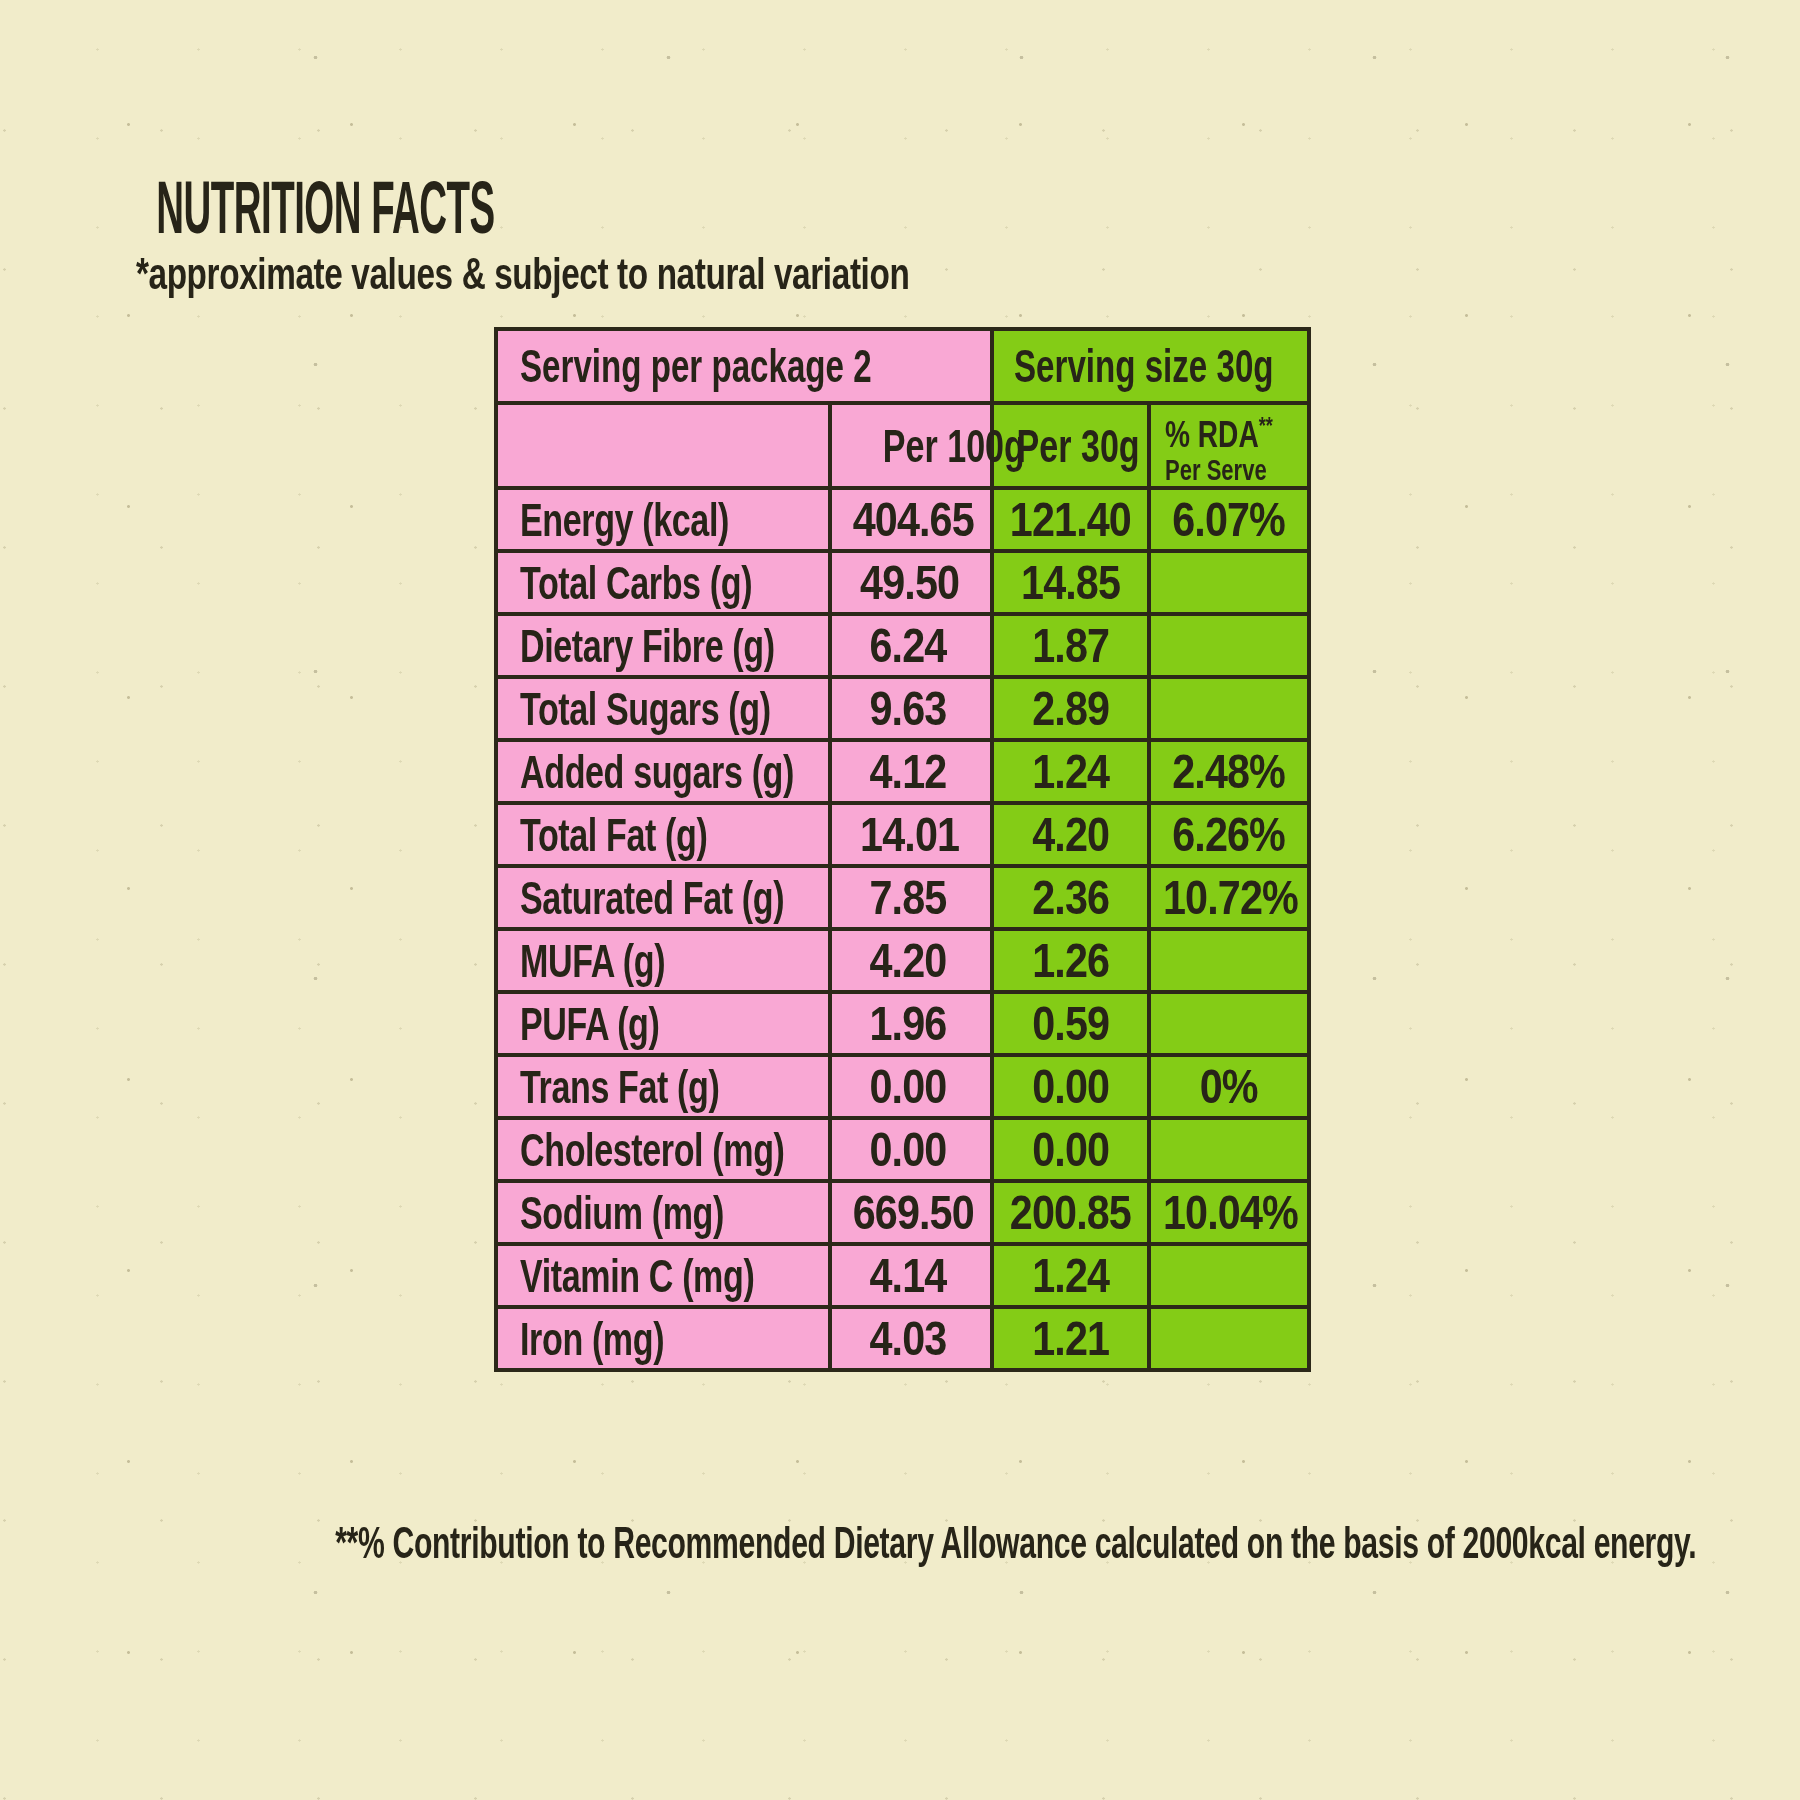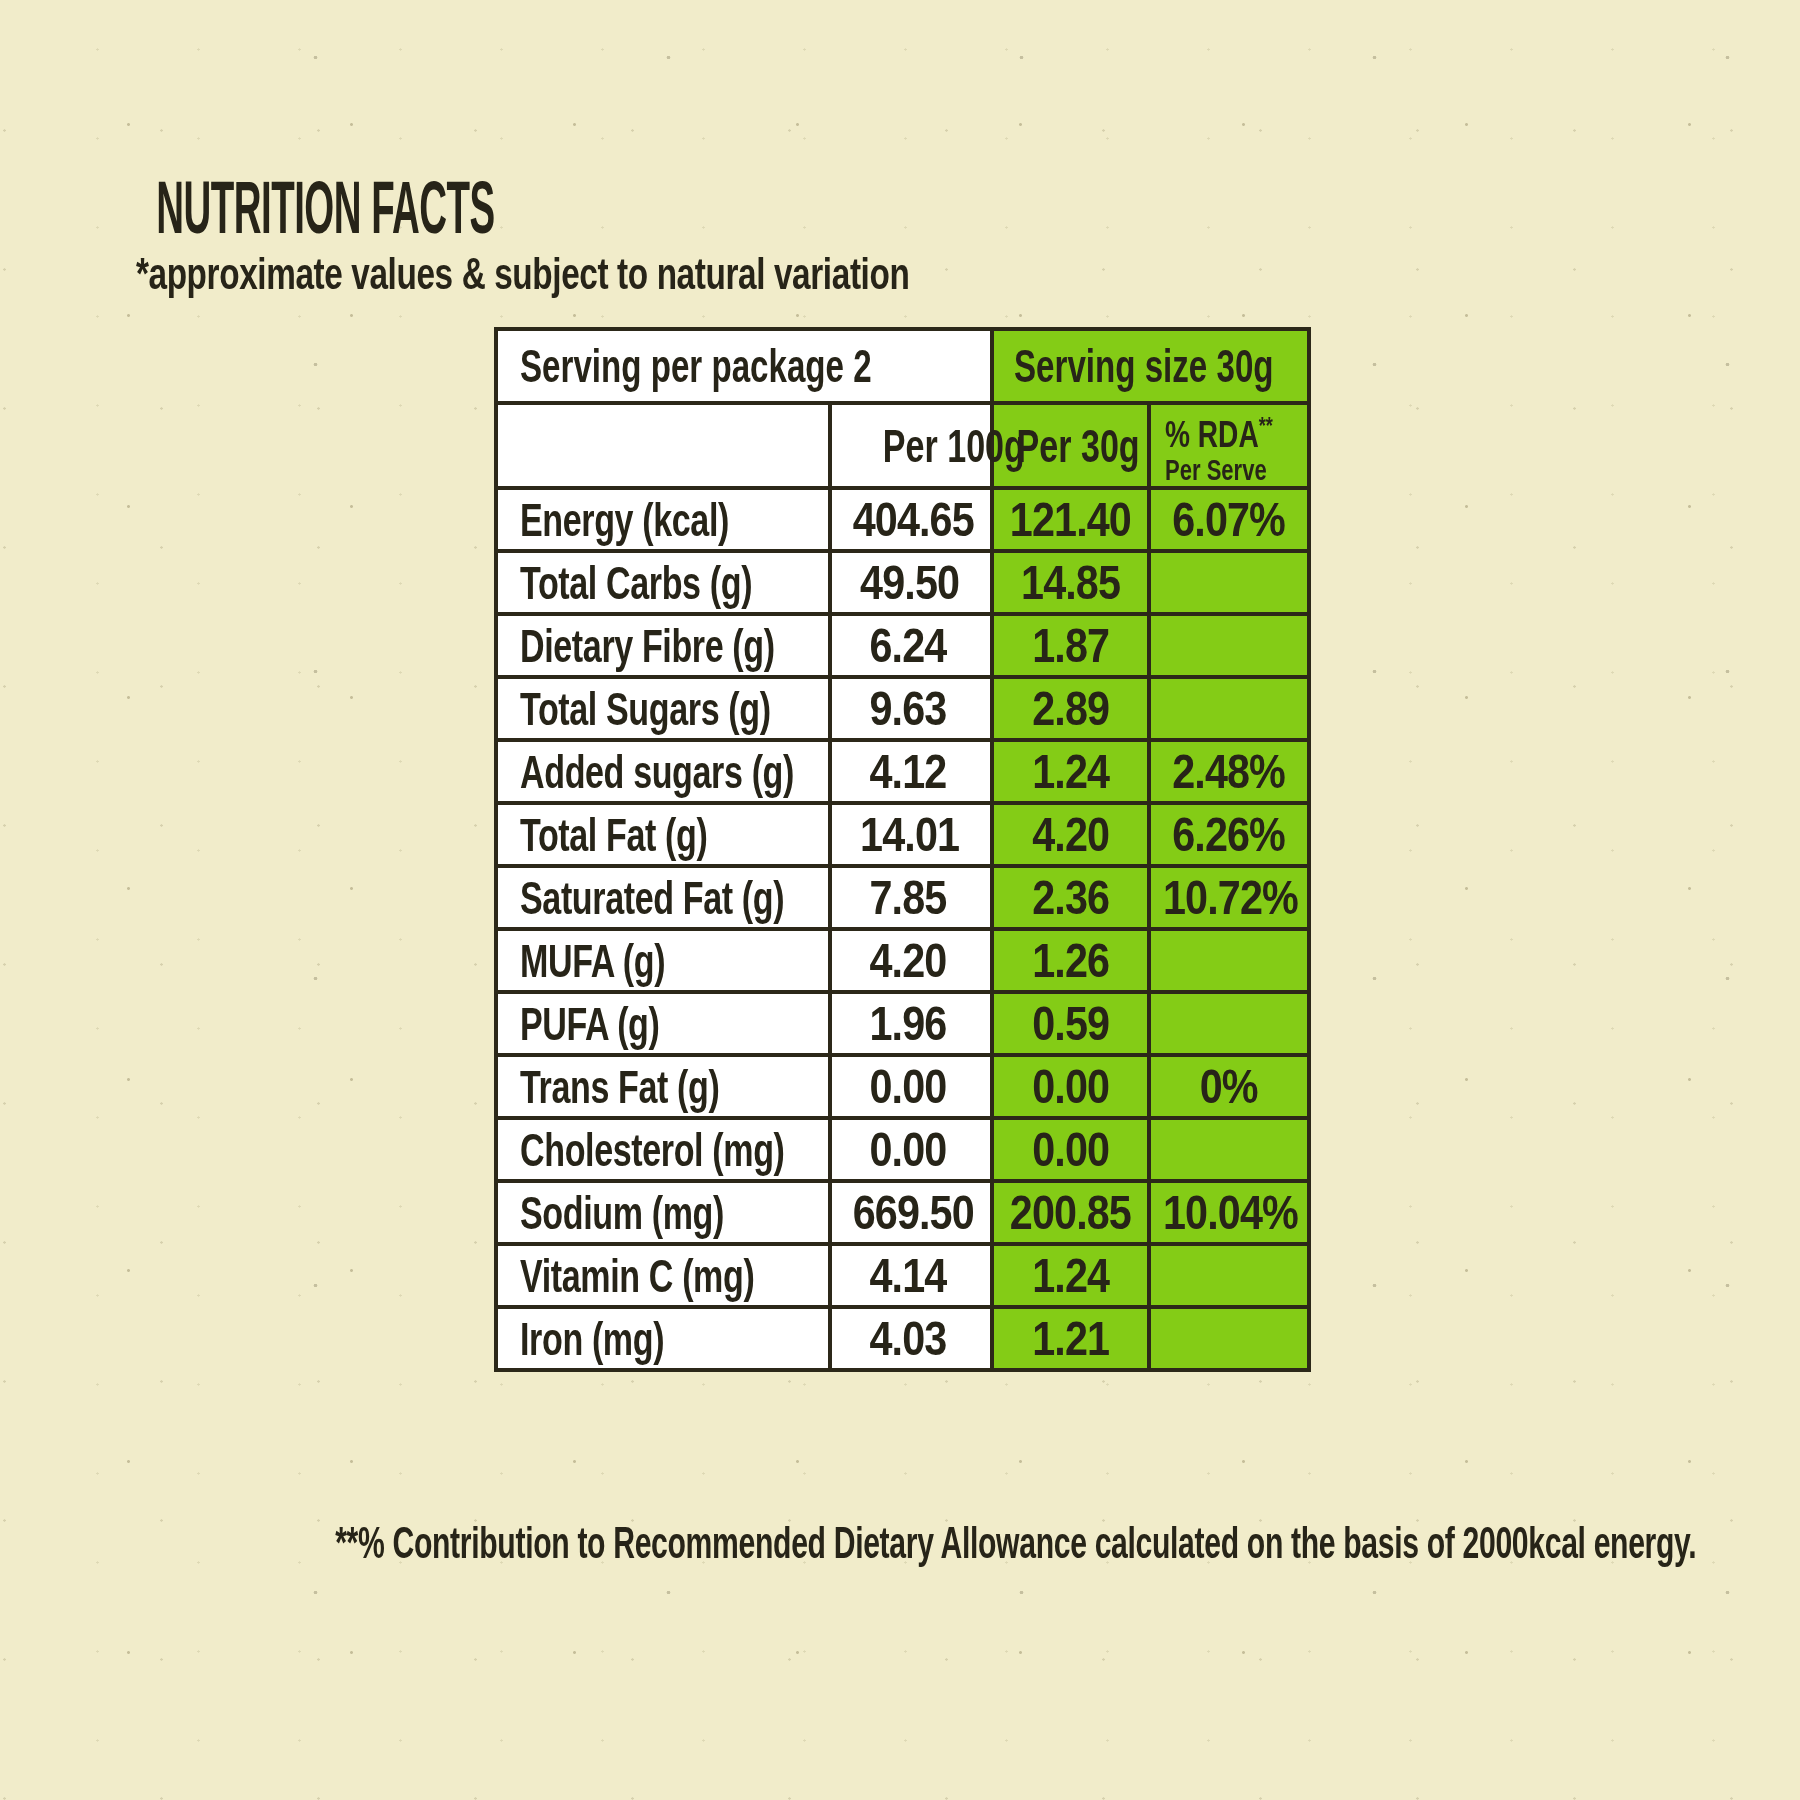--- a/index.html
+++ b/index.html
@@ -28,21 +28,21 @@
   }
   .footnote {
     font-size:45px; font-weight:700; line-height:52px; letter-spacing:-0.5px;
     transform:scaleX(.67); transform-origin:center;
   }
   table.nutri {
     position:absolute; left:494px; top:327px;
     border-collapse:collapse; table-layout:fixed; width:813px;
   }
   table.nutri td { border:4px solid #2c2819; vertical-align:middle; overflow:visible; }
-  .cream  { background:#ffffff; }
+  .cream  { background:#f9a8d4; }
   .orange { background:#84cc16; }
   tr.hrow1 { height:74px; }
   tr.hrow2 { height:72px; }
   tbody tr { height:63px; }
   td.lbl  { text-align:left;  padding-left:22px; }
   td.v100 { text-align:center; padding-right:20px; }
   td.v30, td.vrda { text-align:center; }
   .s-srv { font-size:46px; font-weight:700; transform:scaleX(.72); transform-origin:left center; }
   .s-lbl { font-size:46px; font-weight:700; letter-spacing:-0.5px; transform:scaleX(.74); transform-origin:left center; }
   .s-h-r { font-size:46px; font-weight:700; transform:scaleX(.74); transform-origin:right center; }

